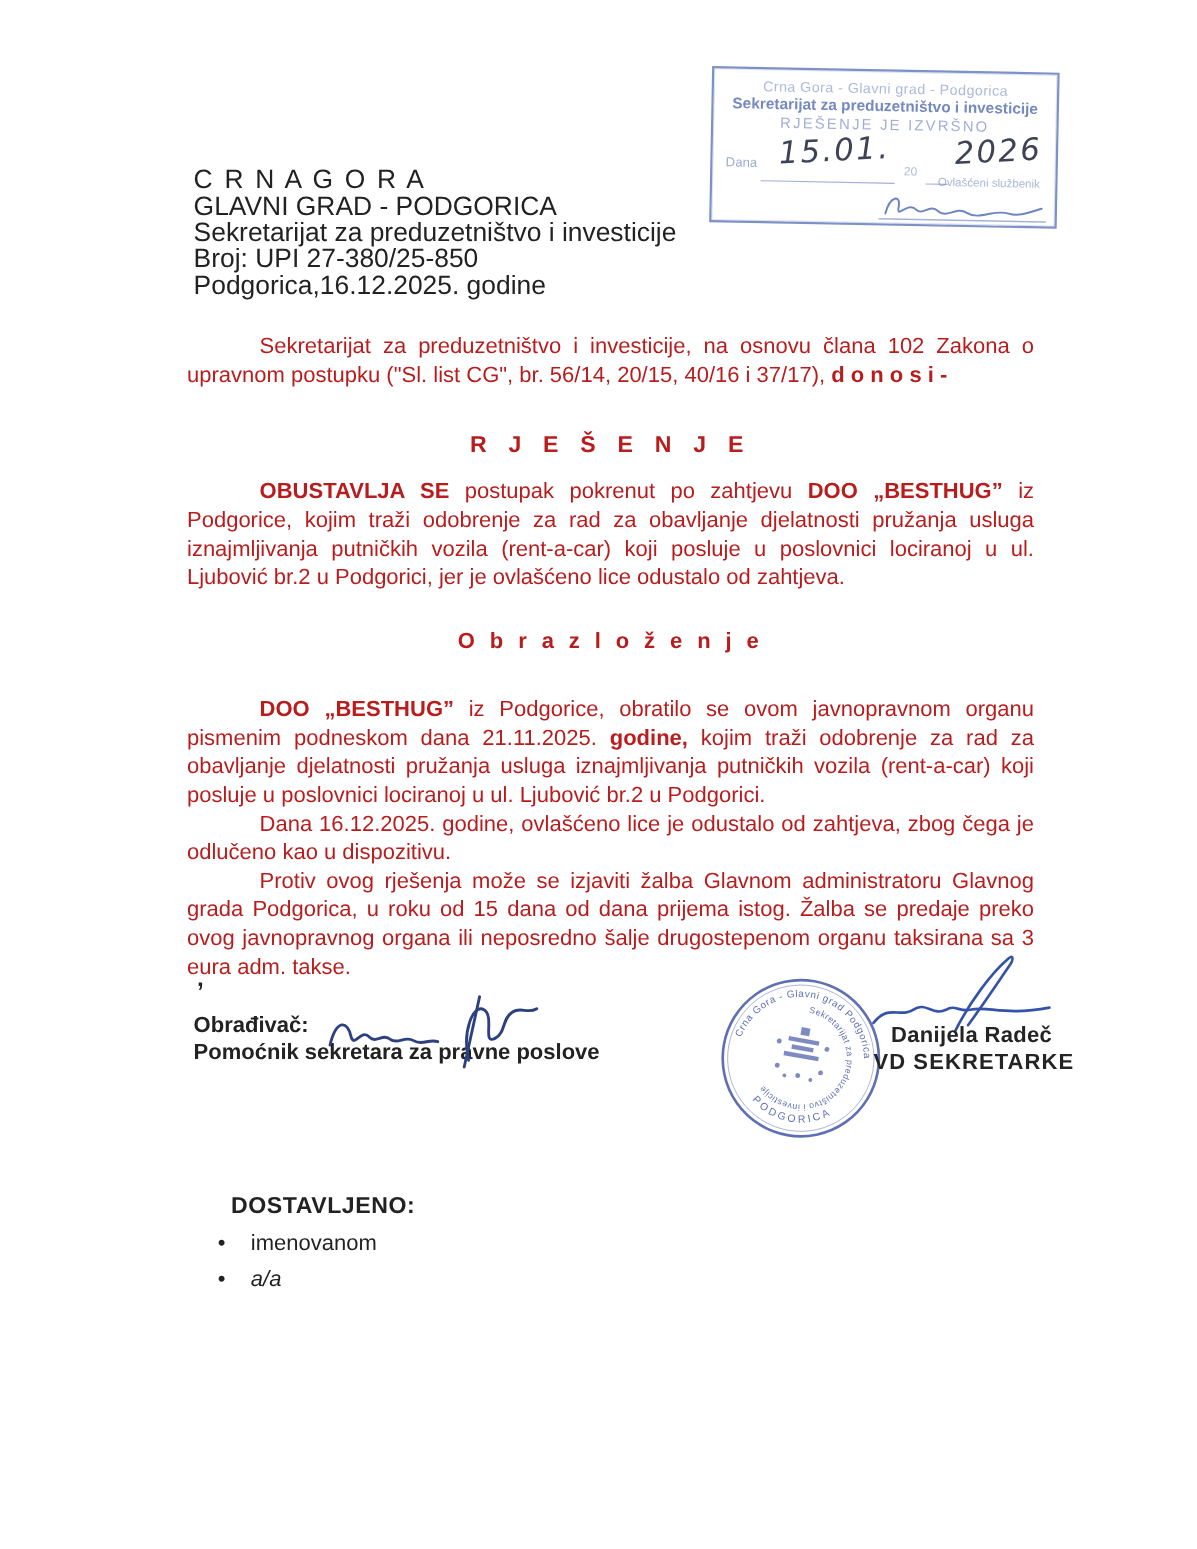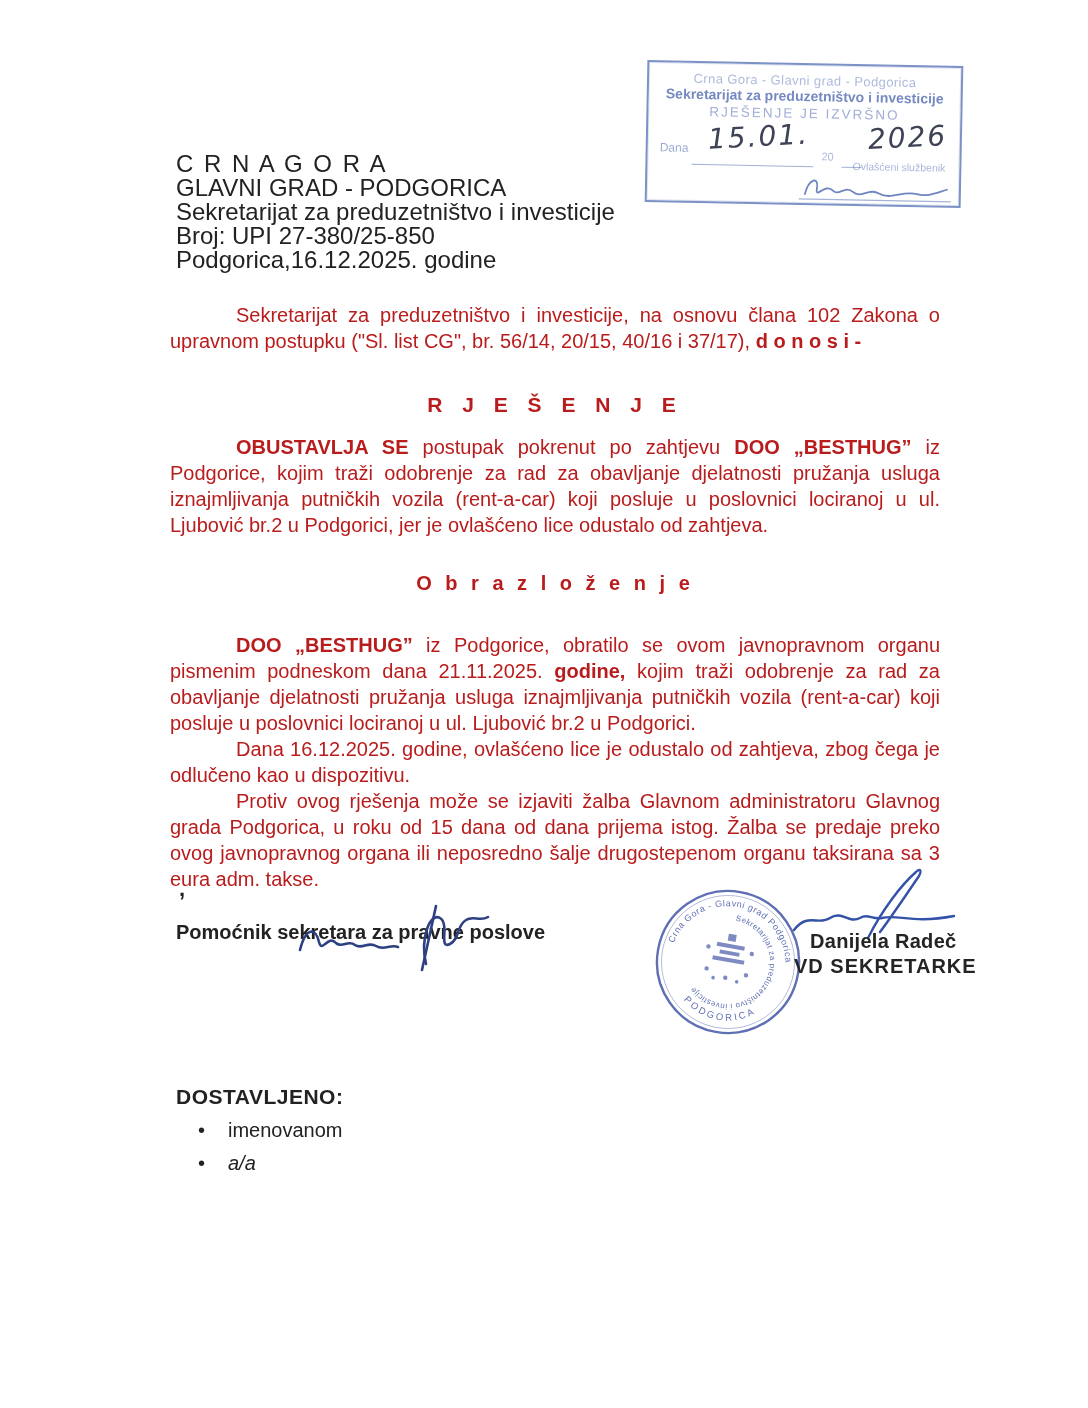--- a/index.html
+++ b/index.html
@@ -49,21 +49,21 @@
   .processor{position:absolute;left:176px;top:920px;font-size:20px;line-height:25px;font-weight:bold;color:#222;}
   .sig-martin{position:absolute;left:290px;top:896px;width:212px;height:82px;}
   .round-stamp{position:absolute;left:654px;top:888px;width:148px;height:148px;transform:rotate(10deg);opacity:.85;}
   .sig-danijela{position:absolute;left:760px;top:866px;width:202px;height:82px;}
   .signer{position:absolute;left:794px;top:929px;font-size:20px;line-height:25px;font-weight:bold;color:#242424;}
   .signer-name{margin-left:16px;letter-spacing:.3px;}
   .signer-title{letter-spacing:1px;}
 
   
   .delivery{position:absolute;left:176px;top:1085px;font-size:20px;color:#222;}
-  .delivery-heading{font-weight:bold;font-size:21px;letter-spacing:.5px;}
+  .delivery-heading{font-weight:bold;font-size:21px;letter-spacing:.5px;margin-left:34px;}
   .delivery-item{margin-top:9px;line-height:24px;}
   .bullet{display:inline-block;margin-left:22px;width:30px;font-size:20px;}
   .ital{font-style:italic;}
 
   svg .pen-navy{stroke:#2d4080;stroke-width:2.6;fill:none;stroke-linecap:round;stroke-linejoin:round;}
   svg .pen-blue{stroke:#3352a8;stroke-width:2.4;fill:none;stroke-linecap:round;stroke-linejoin:round;}
   svg .pen-stamp{stroke:rgba(74,103,176,.8);stroke-width:1.8;fill:none;stroke-linecap:round;}
   .seal-stroke{stroke:#4356a6;fill:none;}
   .seal-fill{fill:#4356a6;}
   .seal-text{fill:#4356a6;font-family:"Liberation Sans",sans-serif;}
@@ -110,20 +110,21 @@
     <p class="para para-p1"><span class="sp-bold">DOO „BESTHUG”</span><span> iz Podgorice, obratilo se ovom javnopravnom organu pismenim podneskom dana 21.11.2025. </span><span class="sp-bold">godine,</span><span> kojim traži odobrenje za rad za obavljanje djelatnosti pružanja usluga iznajmljivanja putničkih vozila (rent-a-car) koji posluje u poslovnici lociranoj u ul. Ljubović br.2 u Podgorici.</span></p>
 
     <p class="para"><span>Dana 16.12.2025. godine, ovlašćeno lice je odustalo od zahtjeva, zbog čega je odlučeno kao u dispozitivu.</span></p>
 
     <p class="para"><span>Protiv ovog rješenja može se izjaviti žalba Glavnom administratoru Glavnog grada Podgorica, u roku od 15 dana od dana prijema istog. Žalba se predaje preko ovog javnopravnog organa ili neposredno šalje drugostepenom organu taksirana sa 3 eura adm. takse.</span></p>
   </div>
 
   <div class="stray-comma">,</div>
 
   <div class="processor">
+    <div>Obrađivač:</div>
     <div>Pomoćnik sekretara za pravne poslove</div>
   </div>
   <svg class="sig-martin" viewBox="0 0 212 82">
     <path class="pen-navy" d="M10,54 C16,30 26,32 29,46 C32,58 38,38 46,47 C52,53 58,43 65,49 C72,54 78,45 86,50 C94,55 100,48 108,51"></path>
     <path class="pen-navy" d="M146,10 L132,74"></path>
     <path class="pen-navy" d="M136,68 C130,42 140,16 150,22 C160,28 148,54 160,48 C170,43 166,30 176,24 C183,19 190,26 198,21"></path>
   </svg>
 
   <svg class="round-stamp" viewBox="0 0 148 148">
     <defs>

